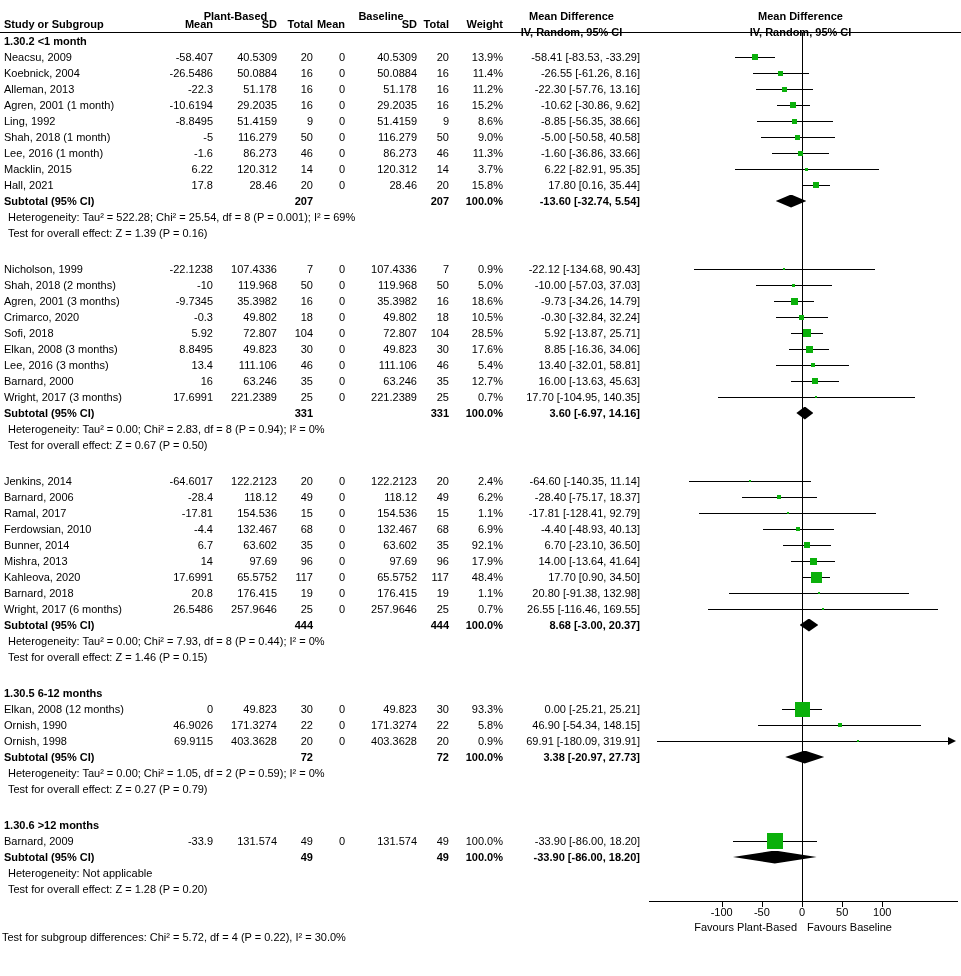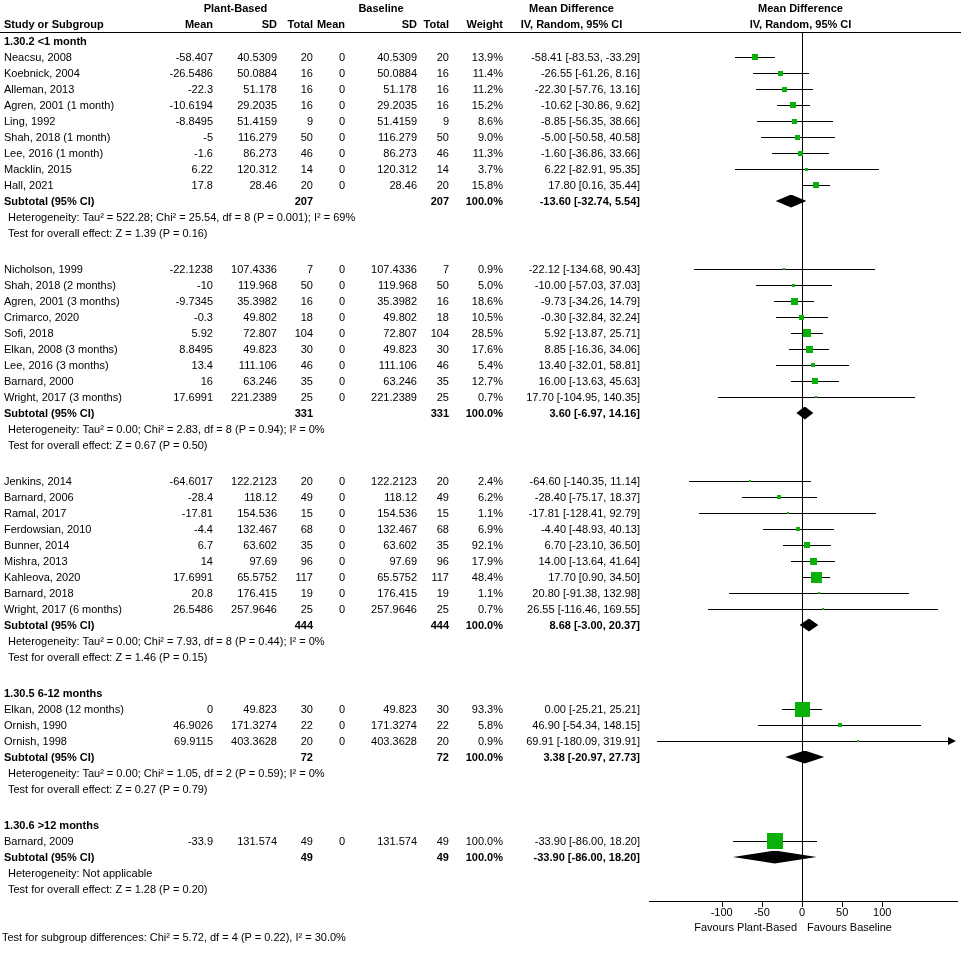--- a/index.html
+++ b/index.html
@@ -4,21 +4,21 @@
 <style>
   html,body{margin:0;padding:0;background:#fff;}
   #page{width:961px;height:976px;background:#fff;position:relative;
         font-family:"Liberation Sans","DejaVu Sans",sans-serif;font-size:11px;color:#000;overflow:hidden;}
   .row{display:flex;height:16px;line-height:16px;white-space:nowrap;}
   .c{flex:none;overflow:visible;}
   .lab{width:158px;padding-left:4px;box-sizing:border-box;text-align:left;}
   .n{text-align:right;}
   .w55{width:55px}.w64{width:64px}.w36{width:36px}.w32{width:32px}.w72{width:72px}
   .w54{width:54px}.w137{width:137px}.w155{width:155px}.w136{width:136px}.w321{width:321px}
-  .grp{text-align:center;font-weight:700;}
+  .grp{text-align:center;font-weight:700;margin-top:8px;}
   .bold{font-weight:700;}
   .hdr{border-bottom:1px solid #000;}
   .note{width:640px;padding-left:8px;box-sizing:border-box;text-align:left;}
   .spacer{height:20px;}
   #rows{position:relative;}
   .zline{position:absolute;left:802px;top:0;bottom:-5px;width:1px;background:#000;}
   .plot{position:relative;width:321px;}
   .ciline{position:absolute;top:7.5px;height:1px;background:#000;}
   .sq{position:absolute;}
   .diamond{position:absolute;top:1.5px;height:13px;background:#000;
@@ -60,21 +60,21 @@
       <div class="c grp w321">IV, Random, 95% CI</div>
     </div>
   </div>
 
   <div id="rows">
     <div class="zline"></div>
   <div class="row">
         <div class="c lab bold">1.30.2 &lt;1 month</div>
       </div>
       <div class="row">
-        <div class="c lab">Neacsu, 2008</div>
+        <div class="c lab">Neacsu, 2009</div>
         <div class="c n w55">-58.407</div>
         <div class="c n w64">40.5309</div>
         <div class="c n w36">20</div>
         <div class="c n w32">0</div>
         <div class="c n w72">40.5309</div>
         <div class="c n w32">20</div>
         <div class="c n w54">13.9%</div>
         <div class="c n w137">-58.41 [-83.53, -33.29]</div>
         <div class="c plot">
           <div class="ciline" style="left: 94.9254px; width: 40.3427px;"></div>

